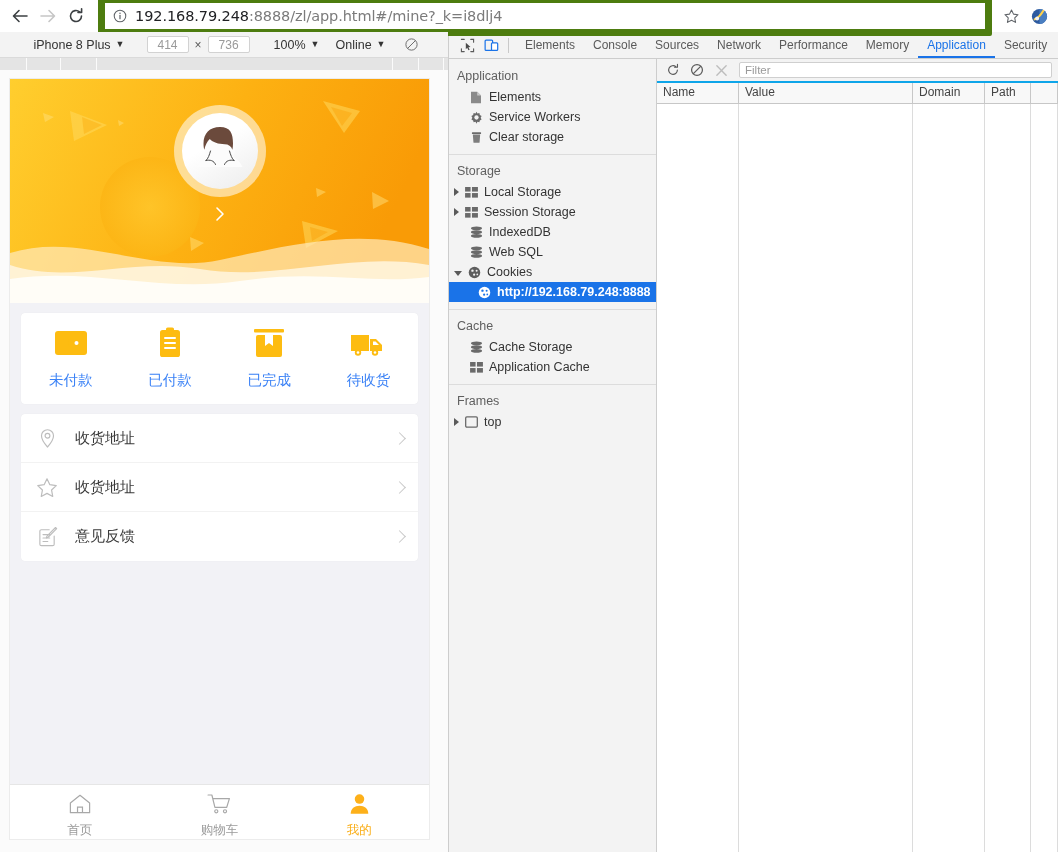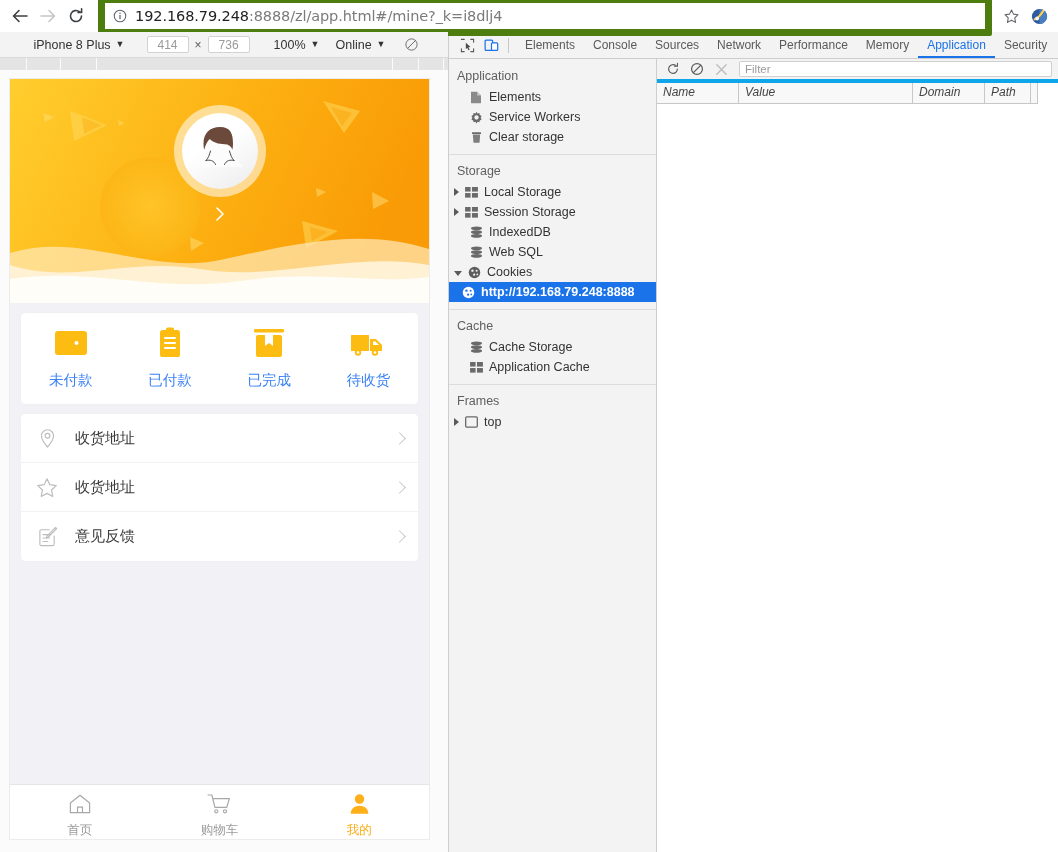--- a/index.html
+++ b/index.html
@@ -149,40 +149,40 @@
   #dt-sidebar{
     width:208px;flex:0 0 auto;background:#f3f3f3;border-right:1px solid #cdcdcd;
     font-size:12.5px;color:#333;padding-top:8px;overflow:hidden;
   }
   .grp-title{padding:2px 0 4px 8px;color:#5f5f5f;font-size:12.5px;}
   .grp-div{height:1px;background:#dcdcdc;margin:7px 0 7px 0;}
   .tree-row{
     height:20px;display:flex;align-items:center;padding-left:14px;cursor:pointer;gap:6px;
     white-space:nowrap;
   }
-  .tree-row.child{padding-left:12px;}
+  .tree-row.child{padding-left:28px;}
   .tree-row.sel{background:#1a73e8;color:#fff;font-weight:bold;}
   .tri{width:0;height:0;border-left:5px solid #5a5a5a;border-top:4px solid transparent;border-bottom:4px solid transparent;margin-left:-9px;margin-right:-1px;flex:0 0 auto;}
   .tri.down{border-left:4px solid transparent;border-right:4px solid transparent;border-top:5px solid #5a5a5a;border-bottom:none;margin-top:2px;}
   .ti{width:14px;height:14px;flex:0 0 auto;display:flex;align-items:center;justify-content:center;}
   .nospace{margin-left:-9px;width:9px;flex:0 0 auto;}
 
   #dt-main{flex:1;min-width:0;display:flex;flex-direction:column;background:#fff;}
   #cookie-toolbar{
-    height:24px;background:#f3f3f3;border-bottom:4px solid #0ea5e9;
+    height:24px;background:#f3f3f3;border-bottom:2px solid #0ea5e9;
     display:flex;align-items:center;padding:0 6px;gap:4px;flex:0 0 auto;
   }
   .ct-btn{width:20px;height:20px;display:flex;align-items:center;justify-content:center;cursor:pointer;}
   #filter-input{
     flex:1;height:16px;border:1px solid #cfcfcf;border-radius:2px;background:#fff;
     font-size:11.5px;color:#333;padding:0 5px;outline:none;margin-left:4px;
     font-family:"Liberation Sans",sans-serif;
   }
   #filter-input::placeholder{color:#9a9a9a;}
-  #cookie-table{flex:1;display:flex;flex-direction:row;min-height:0;font-style:italic;}
+  #cookie-table{flex:1;display:flex;flex-direction:column;min-height:0;}
   .ct-head{display:flex;height:21px;background:#f8f8f8;border-bottom:1px solid #c7c7c7;font-size:12px;color:#444;}
   .ct-head .c{border-right:1px solid #c7c7c7;padding:2px 0 0 6px;overflow:hidden;white-space:nowrap;}
   .ct-rows{flex:1;display:flex;}
   .ct-rows .c{border-right:1px solid #dcdcdc;}
   .cw-name{width:82px;flex:0 0 auto;}
   .cw-value{width:174px;flex:0 0 auto;}
   .cw-domain{width:72px;flex:0 0 auto;}
   .cw-path{width:46px;flex:0 0 auto;}
   .cw-rest{flex:1;}
 </style>

